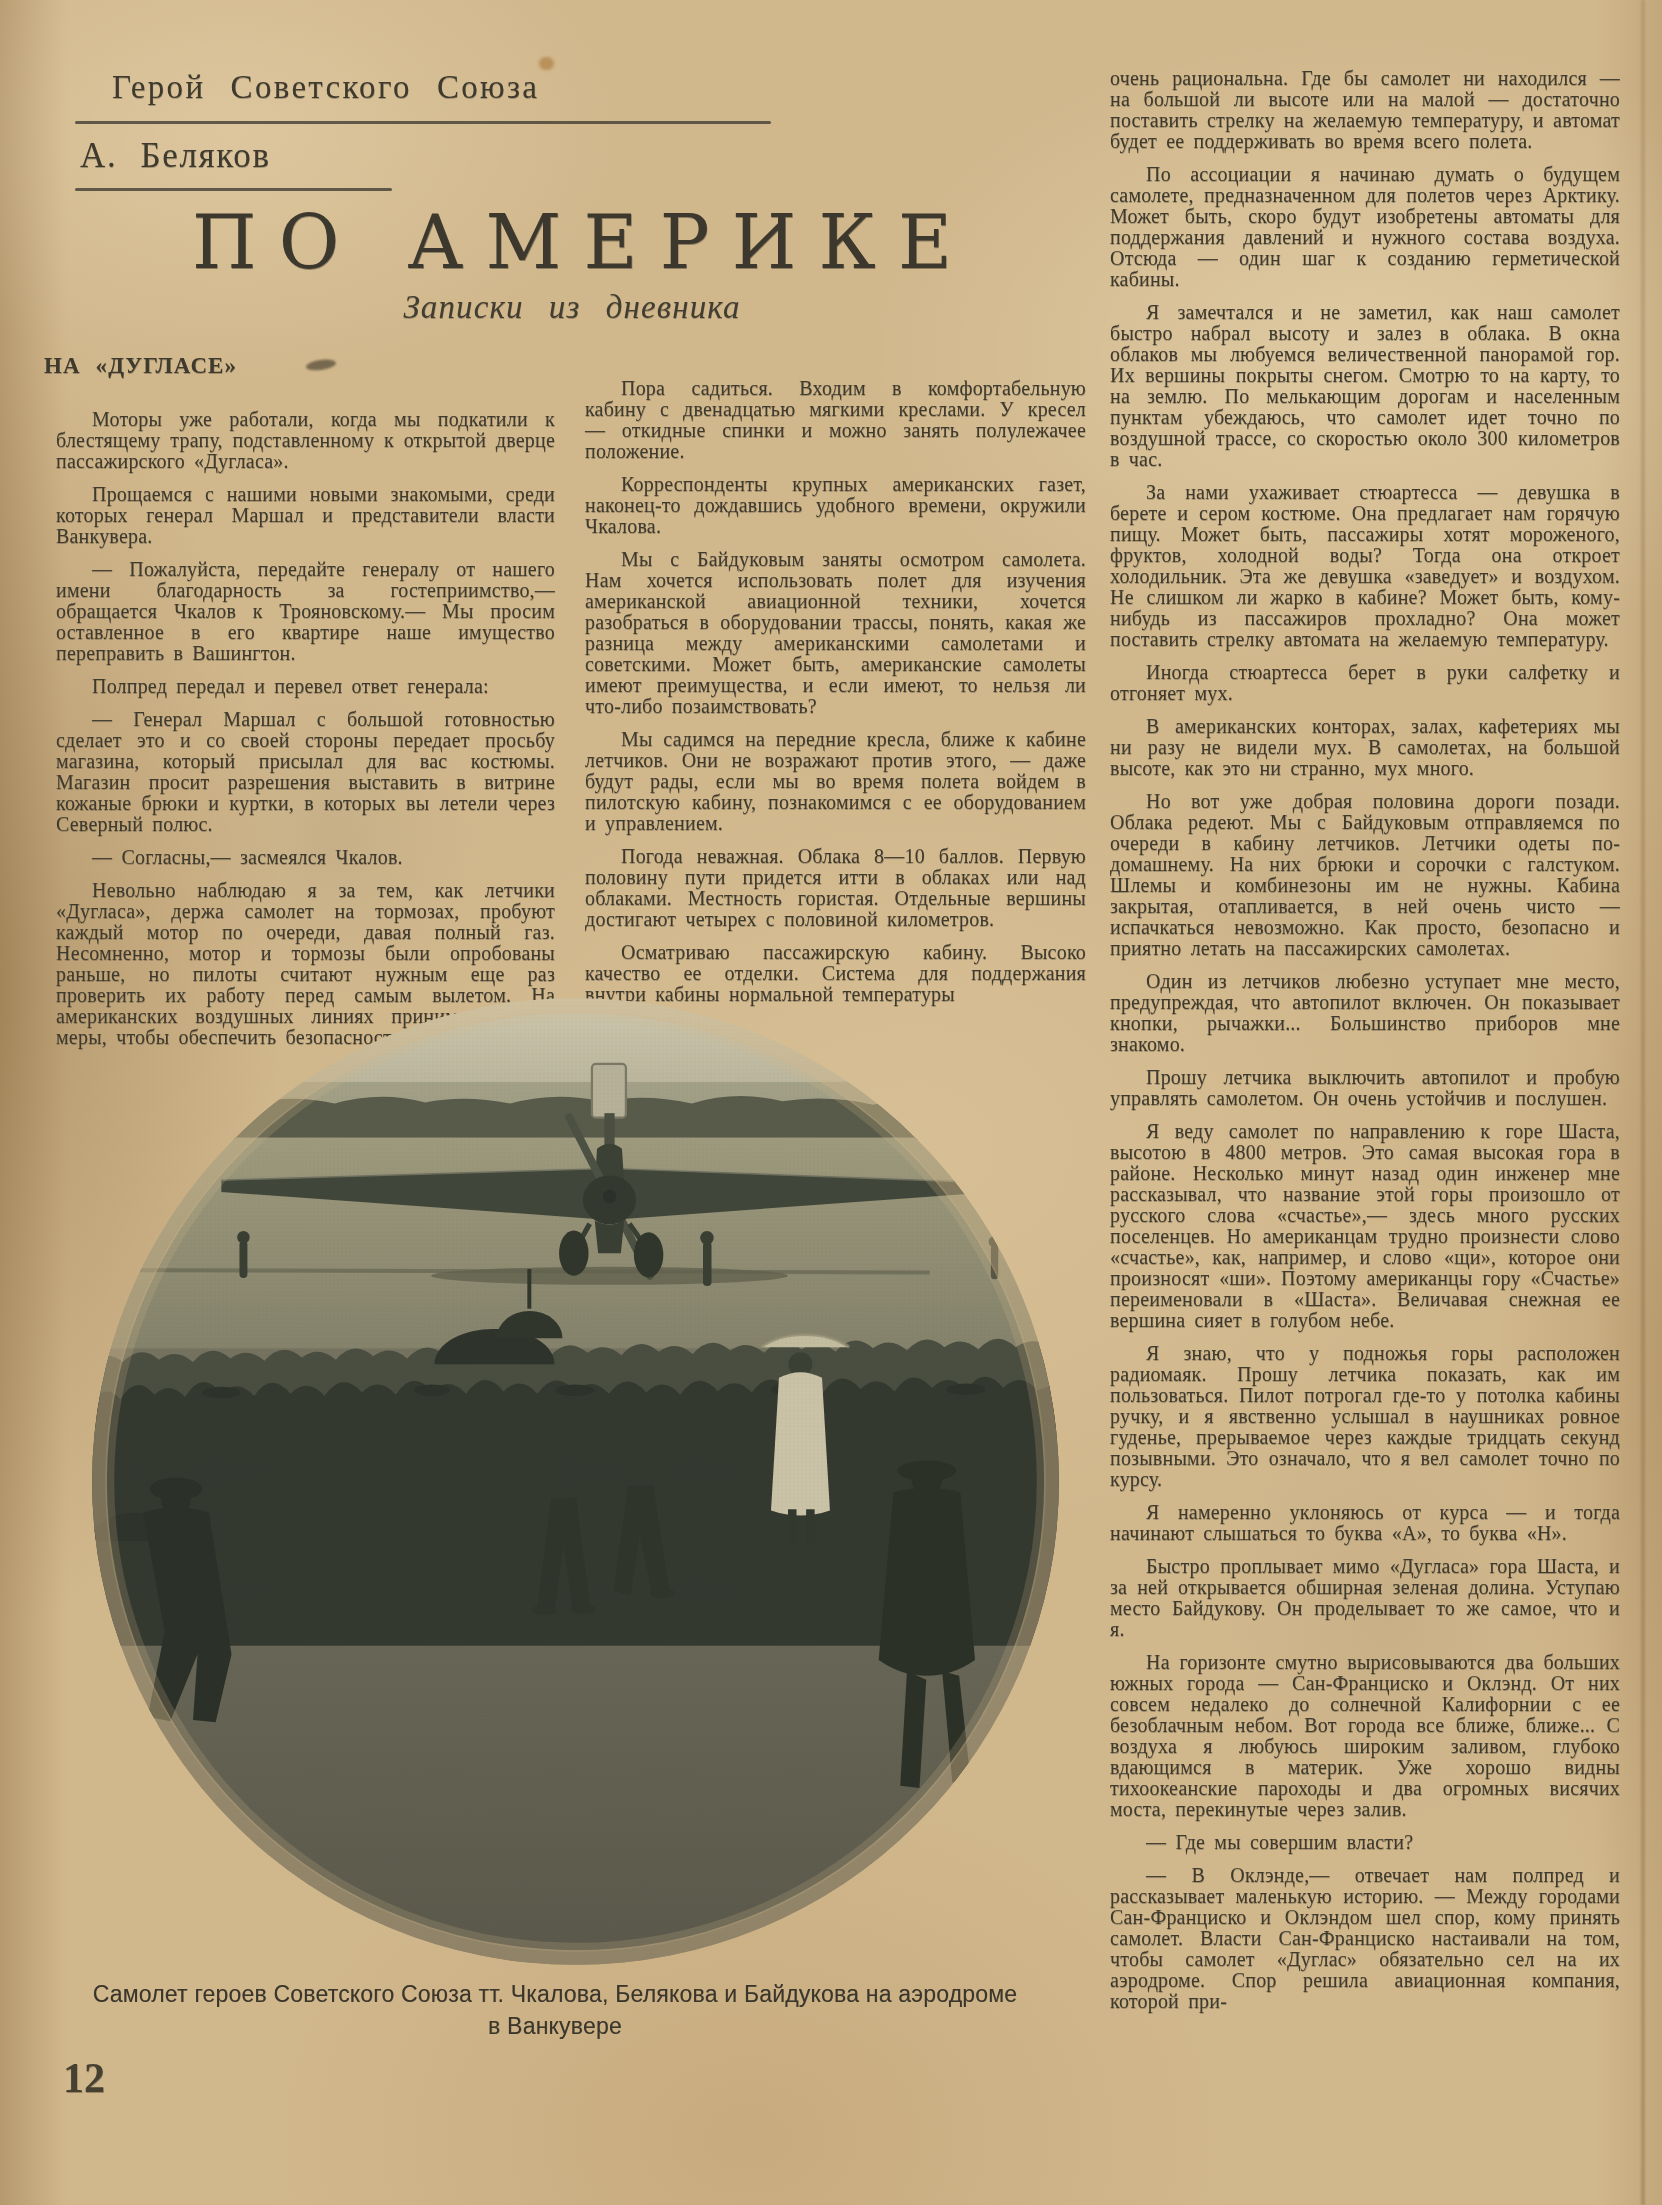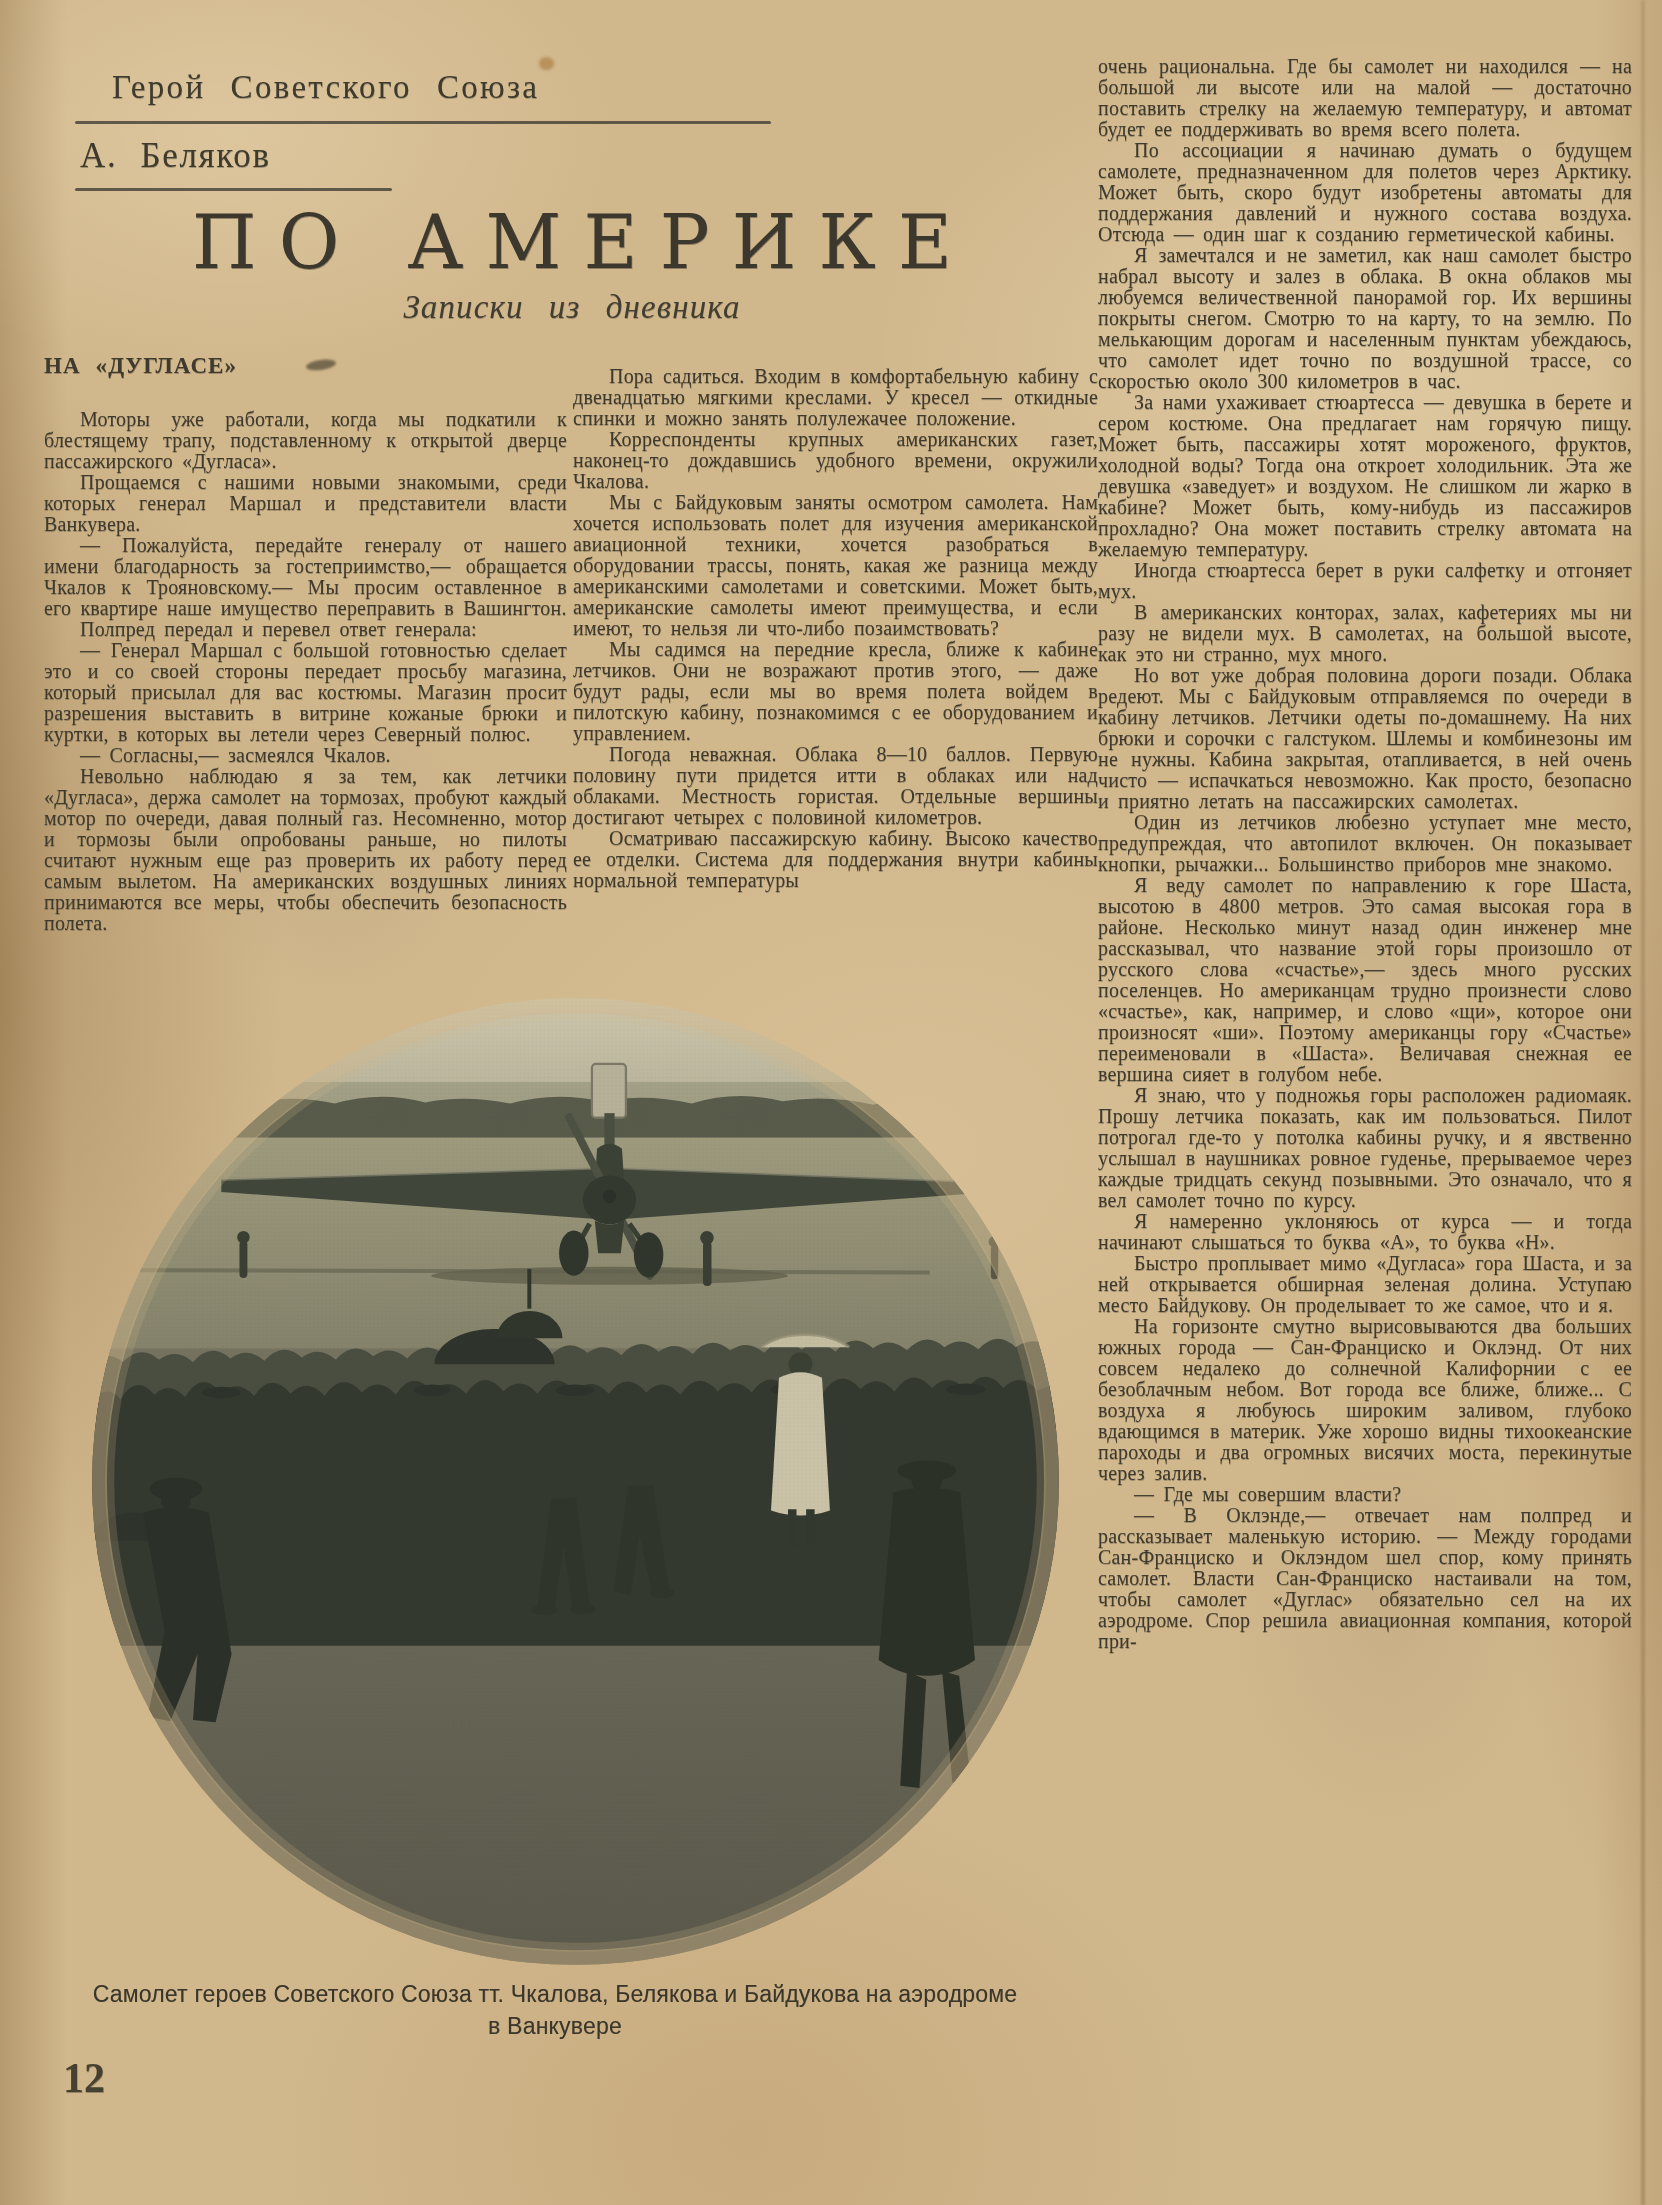--- a/index.html
+++ b/index.html
@@ -27,21 +27,21 @@
 
   
   .title-block { position:absolute; left:96px; top:205px; width:952px; text-align:center; }
   .title-main { font-family:"DejaVu Serif",serif; font-weight:normal; font-size:74px; line-height:74px;
                 letter-spacing:0.30em; margin:0 0 10.2px 0; text-indent:0.30em; color:#3c382d;
                 text-shadow:0.6px 0.6px 0 rgba(60,56,45,0.45); white-space:nowrap; }
   .title-sub  { font-style:italic; font-size:33px; letter-spacing:1.1px; word-spacing:16px; color:#413d31; }
 
   
   .col { position:absolute; }
-  .col p { margin:0; font-size:20px; line-height:21px; text-align:justify; text-indent:36px;
+  .col p { margin:12px; font-size:20px; line-height:21px; text-align:justify; text-indent:36px;
            word-spacing:4px; letter-spacing:0.2px; }
   .col p.no-indent { text-indent:0; }
   .col-left  { left:44px;  top:353px; width:523px; }
   .col-mid   { left:573px; top:366px; width:525px; }
   .col-right { left:1098px; top:56px;  width:534px; }
   .section-heading { font-weight:bold; font-size:23px; letter-spacing:1.1px; word-spacing:8px;
                      margin:0 0 30px 0; }
 
   
   .photo { position:absolute; left:91px; top:997px; width:969px; height:969px; }
@@ -111,20 +111,21 @@
 
   <div class="col col-right ink">
     <p class="no-indent">очень рациональна. Где бы самолет ни находился — на большой ли высоте или на малой — достаточно поставить стрелку на желаемую температуру, и автомат будет ее поддерживать во время всего полета.</p>
     <p>По ассоциации я начинаю думать о будущем самолете, предназначенном для полетов через Арктику. Может быть, скоро будут изобретены автоматы для поддержания давлений и нужного состава воздуха. Отсюда — один шаг к созданию герметической кабины.</p>
     <p>Я замечтался и не заметил, как наш самолет быстро набрал высоту и залез в облака. В окна облаков мы любуемся величественной панорамой гор. Их вершины покрыты снегом. Смотрю то на карту, то на землю. По мелькающим дорогам и населенным пунктам убеждаюсь, что самолет идет точно по воздушной трассе, со скоростью около 300 километров в час.</p>
     <p>За нами ухаживает стюартесса — девушка в берете и сером костюме. Она предлагает нам горячую пищу. Может быть, пассажиры хотят мороженого, фруктов, холодной воды? Тогда она откроет холодильник. Эта же девушка «заведует» и воздухом. Не слишком ли жарко в кабине? Может быть, кому-нибудь из пассажиров прохладно? Она может поставить стрелку автомата на желаемую температуру.</p>
     <p>Иногда стюартесса берет в руки салфетку и отгоняет мух.</p>
     <p>В американских конторах, залах, кафетериях мы ни разу не видели мух. В самолетах, на большой высоте, как это ни странно, мух много.</p>
     <p>Но вот уже добрая половина дороги позади. Облака редеют. Мы с Байдуковым отправляемся по очереди в кабину летчиков. Летчики одеты по-домашнему. На них брюки и сорочки с галстуком. Шлемы и комбинезоны им не нужны. Кабина закрытая, отапливается, в ней очень чисто — испачкаться невозможно. Как просто, безопасно и приятно летать на пассажирских самолетах.</p>
     <p>Один из летчиков любезно уступает мне место, предупреждая, что автопилот включен. Он показывает кнопки, рычажки... Большинство приборов мне знакомо.</p>
+    <p>Прошу летчика выключить автопилот и пробую управлять самолетом. Он очень устойчив и послушен.</p>
     <p>Я веду самолет по направлению к горе Шаста, высотою в 4800 метров. Это самая высокая гора в районе. Несколько минут назад один инженер мне рассказывал, что название этой горы произошло от русского слова «счастье»,— здесь много русских поселенцев. Но американцам трудно произнести слово «счастье», как, например, и слово «щи», которое они произносят «ши». Поэтому американцы гору «Счастье» переименовали в «Шаста». Величавая снежная ее вершина сияет в голубом небе.</p>
     <p>Я знаю, что у подножья горы расположен радиомаяк. Прошу летчика показать, как им пользоваться. Пилот потрогал где-то у потолка кабины ручку, и я явственно услышал в наушниках ровное гуденье, прерываемое через каждые тридцать секунд позывными. Это означало, что я вел самолет точно по курсу.</p>
     <p>Я намеренно уклоняюсь от курса — и тогда начинают слышаться то буква «А», то буква «Н».</p>
     <p>Быстро проплывает мимо «Дугласа» гора Шаста, и за ней открывается обширная зеленая долина. Уступаю место Байдукову. Он проделывает то же самое, что и я.</p>
     <p>На горизонте смутно вырисовываются два больших южных города — Сан-Франциско и Оклэнд. От них совсем недалеко до солнечной Калифорнии с ее безоблачным небом. Вот города все ближе, ближе... С воздуха я любуюсь широким заливом, глубоко вдающимся в материк. Уже хорошо видны тихоокеанские пароходы и два огромных висячих моста, перекинутые через залив.</p>
     <p>— Где мы совершим власти?</p>
     <p>— В Оклэнде,— отвечает нам полпред и рассказывает маленькую историю. — Между городами Сан-Франциско и Оклэндом шел спор, кому принять самолет. Власти Сан-Франциско настаивали на том, чтобы самолет «Дуглас» обязательно сел на их аэродроме. Спор решила авиационная компания, которой при-</p>
   </div>
 
   <figure class="photo" style="margin:0">

